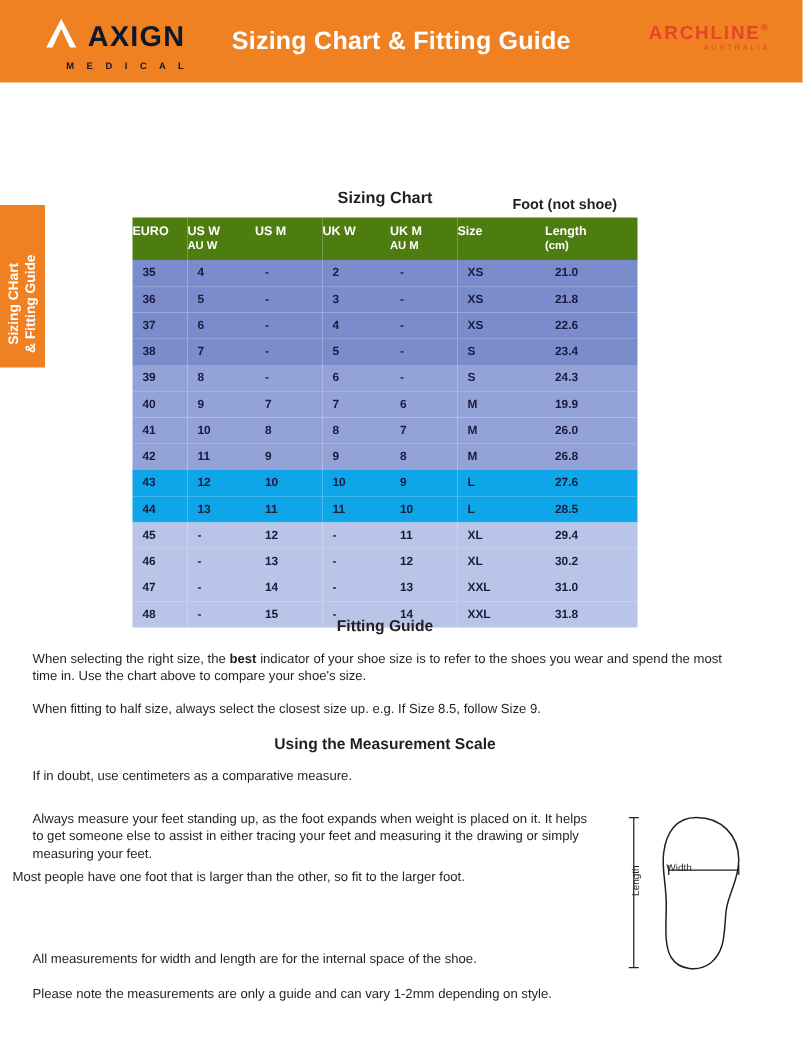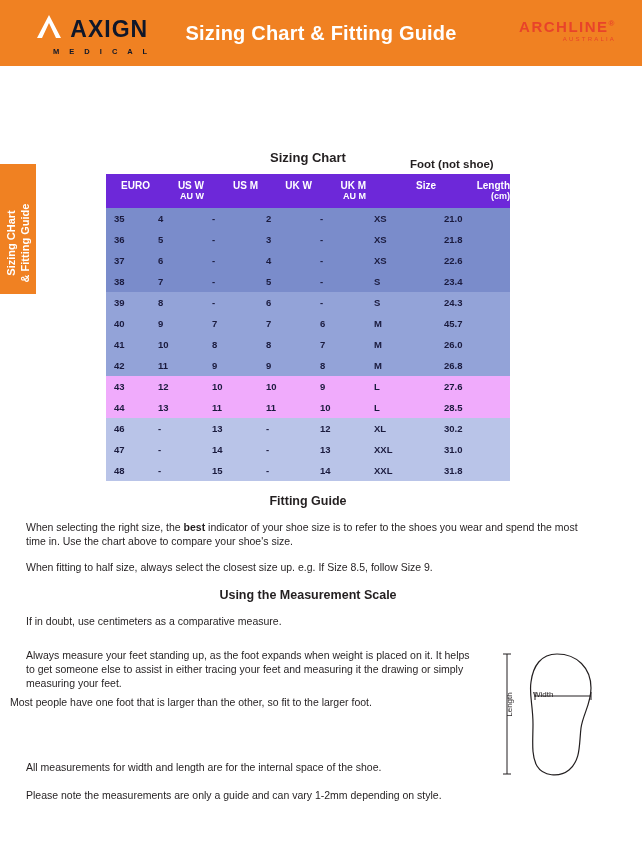--- a/index.html
+++ b/index.html
@@ -128,45 +128,45 @@
 
   table.sizing {
     position: absolute;
     left: 106px;
     top: 174px;
     width: 404px;
     border-collapse: collapse;
     table-layout: fixed;
   }
   table.sizing th {
-    background: #6d28d9;
+    background: #4d7c0f;
     color: #ffffff;
     font-size: 10px;
     font-weight: bold;
-    text-align: right;
-    padding: 6px 0 6px 11px;
+    text-align: left;
+    padding: 6px 0 6px 0;
     line-height: 11px;
     vertical-align: top;
   }
   table.sizing th .sub2 {
     display: block;
     font-size: 9px;
     font-weight: bold;
   }
   table.sizing td {
     font-size: 9.5px;
     font-weight: bold;
     color: #1a1a3d;
     text-align: left;
     padding: 4px 0 4px 8px;
     height: 13px;
   }
   tr.band0 td { background: #7a8ccb; }
   tr.band1 td { background: #93a3d8; }
-  tr.band2 td { background: #f0abfc; }
+  tr.band2 td { background: #0ea5e9; }
   tr.band3 td { background: #b9c4e8; }
 
   .col-euro   { width: 44px; }
   .col-usw    { width: 54px; }
   .col-usm    { width: 54px; }
   .col-ukw    { width: 54px; }
   .col-ukm    { width: 54px; }
   .col-size   { width: 70px; }
   .col-length { width: 74px; }
 
@@ -309,21 +309,21 @@
         <td>S</td>
         <td>24.3</td>
       </tr>
       <tr class="band1">
         <td>40</td>
         <td>9</td>
         <td>7</td>
         <td>7</td>
         <td>6</td>
         <td>M</td>
-        <td>45.7</td>
+        <td>19.9</td>
       </tr>
       <tr class="band1">
         <td>41</td>
         <td>10</td>
         <td>8</td>
         <td>8</td>
         <td>7</td>
         <td>M</td>
         <td>26.0</td>
       </tr>
@@ -348,20 +348,29 @@
       <tr class="band2">
         <td>44</td>
         <td>13</td>
         <td>11</td>
         <td>11</td>
         <td>10</td>
         <td>L</td>
         <td>28.5</td>
       </tr>
       <tr class="band3">
+        <td>45</td>
+        <td>-</td>
+        <td>12</td>
+        <td>-</td>
+        <td>11</td>
+        <td>XL</td>
+        <td>29.4</td>
+      </tr>
+      <tr class="band3">
         <td>46</td>
         <td>-</td>
         <td>13</td>
         <td>-</td>
         <td>12</td>
         <td>XL</td>
         <td>30.2</td>
       </tr>
       <tr class="band3">
         <td>47</td>

